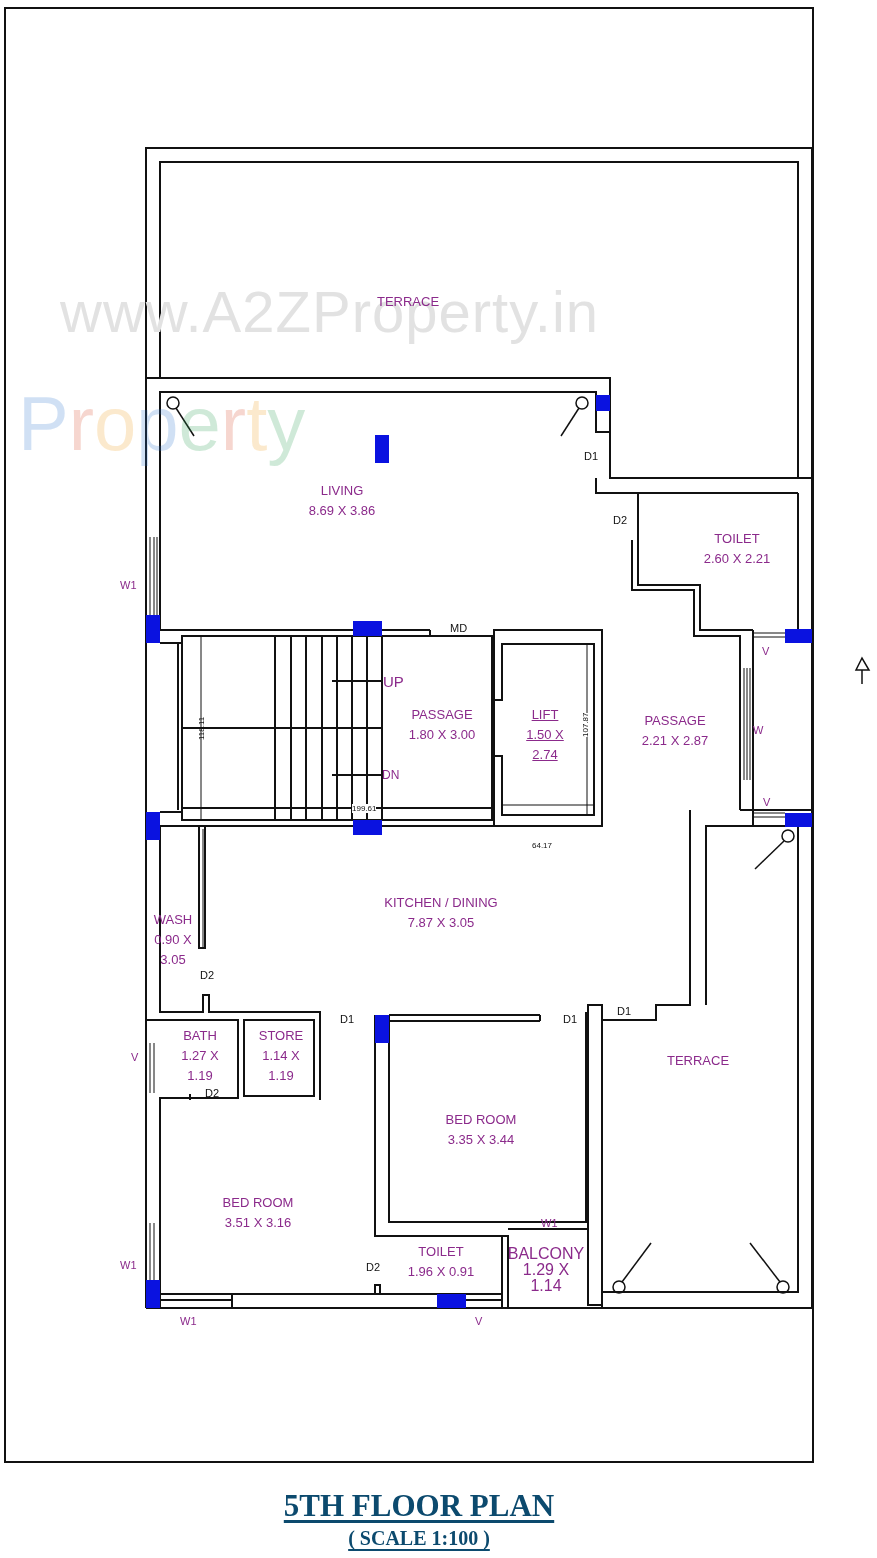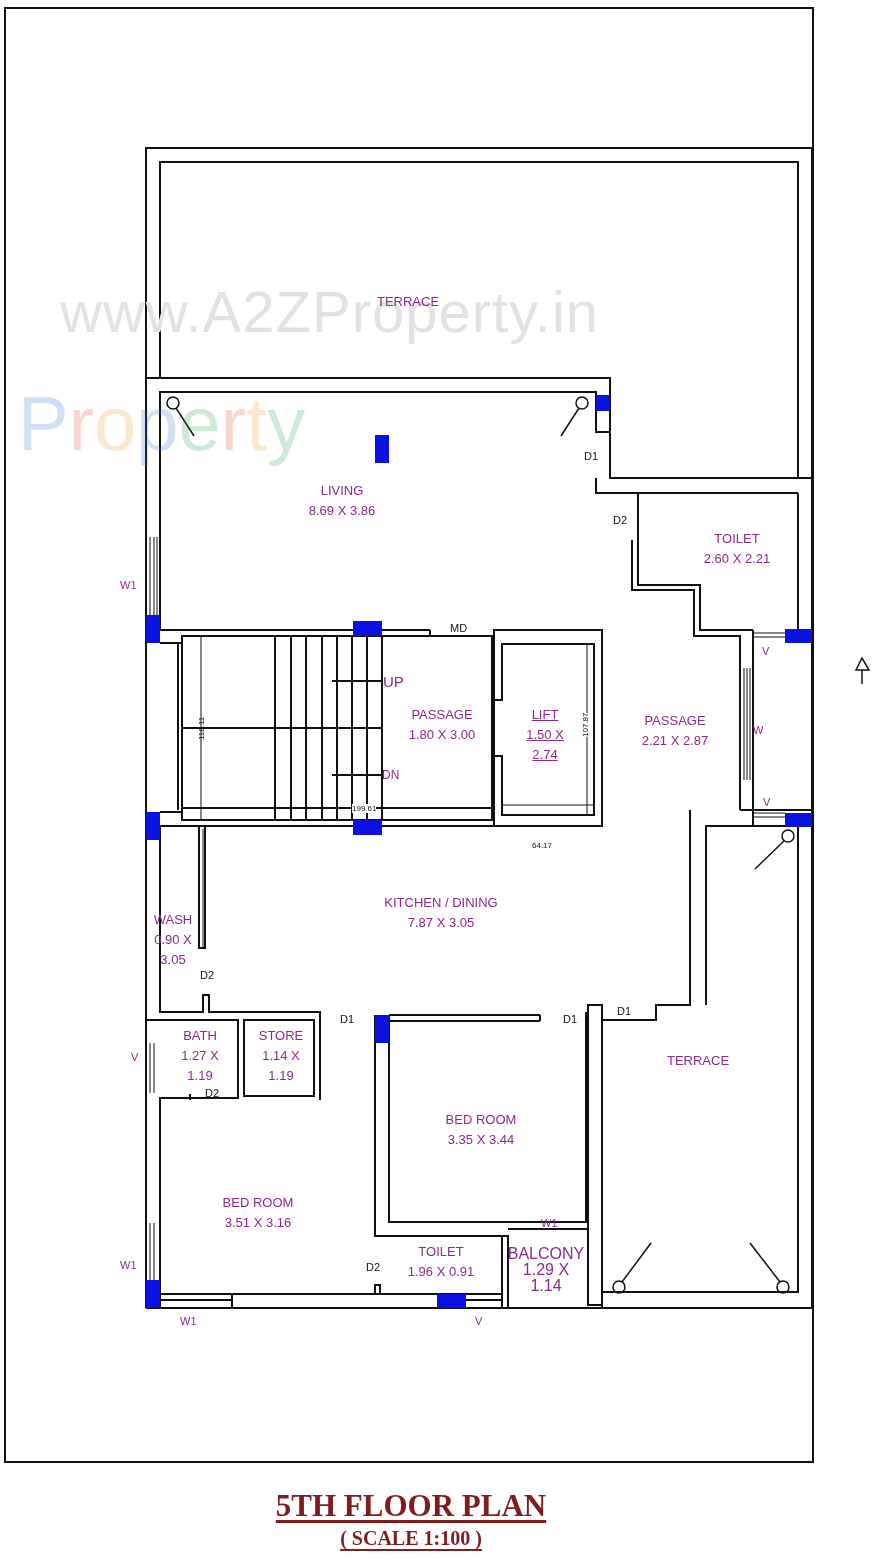--- a/index.html
+++ b/index.html
@@ -7,21 +7,21 @@
   #plan{position:absolute;left:0;top:0;width:877px;height:1558px;}
   .lbl{position:absolute;color:#8b2a8b;font-family:"Liberation Sans",sans-serif;font-size:13px;text-align:center;line-height:20px;white-space:nowrap;transform:translateX(-50%);}
   .lbl.small{font-size:16px;line-height:16px;}
   .tag{position:absolute;color:#111;font-family:"Liberation Sans",sans-serif;font-size:11px;line-height:16px;white-space:nowrap;}
   .tag.m{color:#8b2a8b;}
   .dim{position:absolute;color:#111;font-family:"Liberation Sans",sans-serif;font-size:8px;line-height:9px;white-space:nowrap;}
   .dim.v{transform:rotate(-90deg);transform-origin:left top;}
   .wm1{position:absolute;left:60px;top:278px;font-size:58px;color:#e2e2e2;font-family:"Liberation Sans",sans-serif;letter-spacing:1px;white-space:nowrap;}
   .wm2{position:absolute;left:18px;top:380px;font-size:76px;font-weight:normal;white-space:nowrap;font-family:"Liberation Sans",sans-serif;}
   .wm2 span{opacity:.22;}
-  .title{position:absolute;left:0;width:822px;text-align:center;font-family:"Liberation Serif",serif;font-weight:bold;color:#7f1d1d;}
+  .title{position:absolute;left:8px;width:822px;text-align:center;font-family:"Liberation Serif",serif;font-weight:bold;color:#0c4a6e;}
   .title .u{text-decoration:underline;text-underline-offset:4px;}
   .t1{top:1488px;font-size:31px;line-height:36px;}
   .t2{top:1526px;font-size:20px;line-height:24px;}
 </style>
 </head>
 <body>
 
 <svg id="plan" width="877" height="1558" viewBox="0 0 877 1558" xmlns="http://www.w3.org/2000/svg">
   <g fill="none" stroke="#111" stroke-width="2">
 

